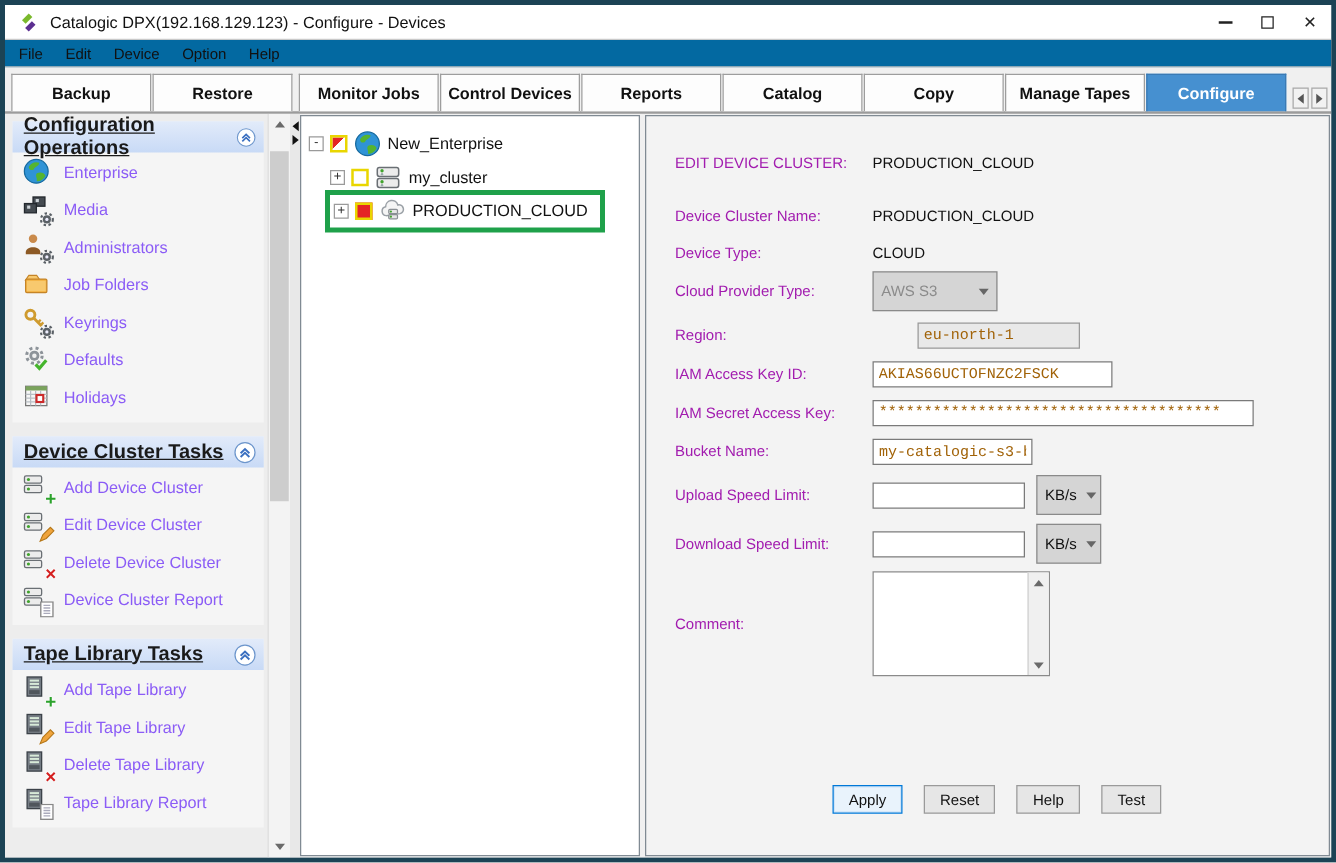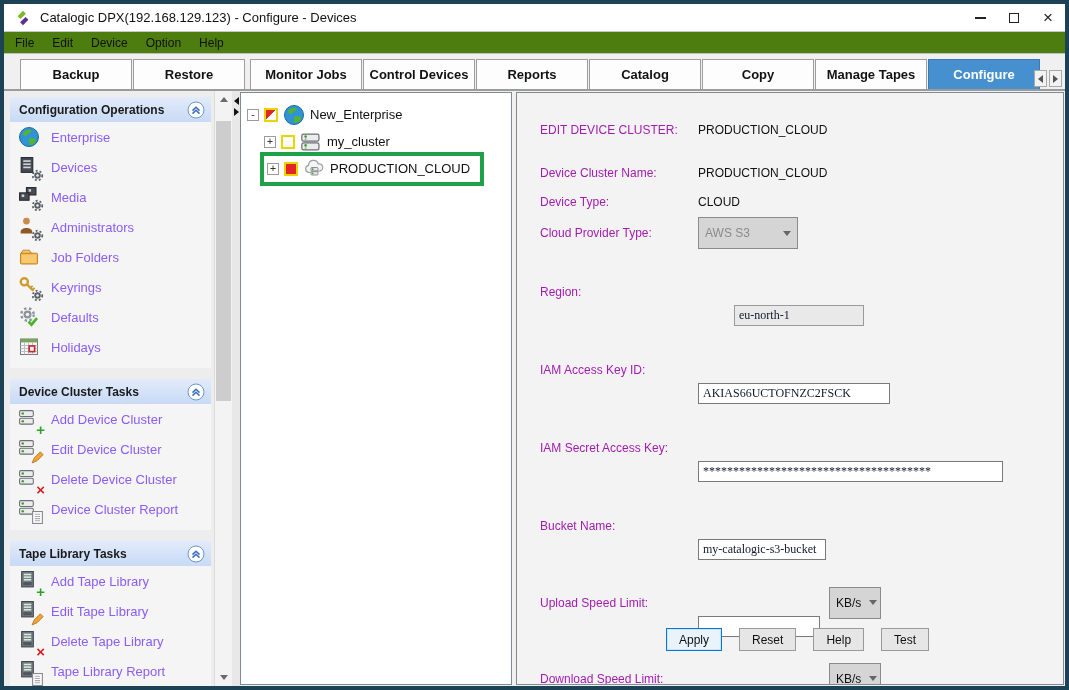--- a/index.html
+++ b/index.html
@@ -10,41 +10,41 @@
   .titlebar { height:28px; background:#ffffff; border-bottom:1px solid #c9c9c9; display:flex; align-items:center; flex:0 0 auto; }
   .logo { width:18px; height:18px; margin:0 8px 0 10px; flex:0 0 auto; }
   .title-text { font-size:13px; color:#111; }
   .win-controls { margin-left:auto; display:flex; height:100%; }
   .win-btn { width:34px; height:100%; display:flex; align-items:center; justify-content:center; cursor:default; }
   .glyph-min { width:11px; height:2px; background:#222; }
   .glyph-max { width:10px; height:10px; border:1.5px solid #222; background:transparent; }
   .glyph-close { font-size:17px; color:#222; line-height:1; }
 
   
-  .menubar { height:22px; background:#4d7c0f; border-bottom:1px solid #bfbfbf; display:flex; align-items:flex-end; padding-left:2px; flex:0 0 auto; }
+  .menubar { height:22px; background:#0369a1; border-bottom:1px solid #bfbfbf; display:flex; align-items:flex-end; padding-left:2px; flex:0 0 auto; }
   .menu-item { font-size:12px; color:#111; padding:0 9px; height:100%; display:flex; align-items:center; }
 
   
-  .tabbar { height:37px; background:#f0f0f0; border-bottom:2px solid #9b9b9b; display:flex; align-items:flex-end; padding:4px 2px 0 16px; position:relative; flex:0 0 auto; }
+  .tabbar { height:37px; background:#f0f0f0; border-bottom:2px solid #9b9b9b; display:flex; align-items:flex-end; padding:4px 2px 0 5px; position:relative; flex:0 0 auto; }
   .tab { width:112px; height:30px; background:#fdfdfd; border:1px solid #9d9d9d; border-bottom:none; display:flex; align-items:center; justify-content:center; font-size:13px; font-weight:bold; color:#111; margin-right:1px; }
   .tab.gap { margin-left:4px; }
   .tab.active { background:#4690d0; border-color:#3a7ab4; color:#ffffff; }
   .tab-scroll { position:absolute; right:3px; bottom:2px; display:flex; gap:2px; }
   .tsbtn { width:13px; height:17px; background:#f2f2f2; border:1px solid #a8a8a8; display:flex; align-items:center; justify-content:center; }
   .tri-left { width:0; height:0; border-top:4px solid transparent; border-bottom:4px solid transparent; border-right:5px solid #555; }
   .tri-right { width:0; height:0; border-top:4px solid transparent; border-bottom:4px solid transparent; border-left:5px solid #555; }
 
   
   .main { flex:1 1 auto; display:flex; background:#f0f0f0; overflow:hidden; }
 
   
   .sidebar { width:228px; flex:0 0 auto; position:relative; background:#ededed; padding:6px 21px 4px 6px; overflow:hidden; }
   .section { background:#f5f5f5; margin-bottom:11px; padding-bottom:6px; }
   .section-header { height:25px; background:linear-gradient(#e2ebfa,#c8daf6); display:flex; align-items:center; padding:0 6px 0 9px; position:relative; }
-  .section-title { font-size:12px; font-weight:600; color:#1a1a1a; }
+  .section-title { font-size:16px; font-weight:600; color:#1a1a1a;text-decoration:underline; }
   .collapse-btn { margin-left:auto; width:18px; height:18px; }
   .side-item { height:30px; display:flex; align-items:center; padding-left:8px; gap:10px; }
   .side-label { font-size:13px; color:#8b5cf6; }
   .icon { position:relative; width:23px; height:23px; flex:0 0 auto; }
   .icon svg.base { position:absolute; left:0; top:0; }
   .sub { position:absolute; right:-3px; bottom:-3px; width:13px; height:13px; }
   .badge { position:absolute; right:-4px; bottom:-6px; font-size:15px; font-weight:bold; line-height:1; text-shadow:0 0 2px #fff,0 0 2px #fff; }
   .badge.plus { color:#2ca22c; }
   .badge.del { color:#d41f1f; }
 
@@ -72,21 +72,21 @@
   .cb.checked { background:#e42525; }
   .ticon { width:22px; height:22px; flex:0 0 auto; }
   .tlabel { font-size:13px; color:#111; white-space:nowrap; }
   .hl-row { display:inline-flex; align-items:center; gap:5px; border:4px solid #1fa14a; padding:2px 10px 2px 3px; margin-left:-4px; }
 
   
   .formpanel { flex:1 1 auto; background:#f3f3f3; border:1px solid #808a93; margin:1px 1px 1px 4px; position:relative; padding:26px 0 0 23px; overflow:hidden; }
   .frow { display:flex; align-items:center; min-height:22px; }
   .flabel { width:135px; flex:0 0 auto; font-size:12px; color:#a21caf; }
   .fvalue { font-size:12px; color:#111; }
-  .tinput { height:21px; border:1px solid #7a7a7a; background:#ffffff; font-size:12px; padding:0 4px; font-family:Liberation Serif, serif; color:#0f172a;margin-top:48px; }
+  .tinput { height:21px; border:1px solid #7a7a7a; background:#ffffff; font-size:12px; padding:0 4px; font-family:Liberation Mono, monospace; color:#a16207; }
   .tinput.ro { background:#e9e9e9; border-color:#9a9a9a; }
   .combo { height:32px; background:#d5d5d5; border:1px solid #8a8a8a; display:flex; align-items:center; padding:0 6px; gap:8px; font-size:12px; }
   .combo.disabled { color:#8b8b8b; }
   .combo .chev { width:0; height:0; border-left:4px solid transparent; border-right:4px solid transparent; border-top:5px solid #666; margin-left:auto; }
   .combo.unit { width:52px; color:#111; }
   .commentbox { width:142px; height:84px; background:#ffffff; border:1px solid #8a8a8a; position:relative; }
   .commentbox .cscroll { position:absolute; top:0; right:0; bottom:0; width:17px; background:#f0f0f0; border-left:1px solid #d0d0d0; }
   .cscroll .arrow { position:absolute; left:0; width:16px; height:16px; display:flex; align-items:center; justify-content:center; }
   .btnrow { position:absolute; left:116px; bottom:33px; display:flex; gap:17px;padding-left:33px; }
   .btn { min-width:44px; height:23px; padding:0 12px; background:#e6e6e6; border:1px solid #9a9a9a; font-size:12px; color:#111; display:flex; align-items:center; justify-content:center; font-family:"Liberation Sans",sans-serif; }
@@ -163,36 +163,20 @@
                 <circle cx="11" cy="11" r="9.5" fill="#2f93d6" stroke="#176a9e"></circle>
                 <path d="M5 7.5C6.5 4.5 10 3 13.5 4.2 13 7.5 10 6.8 9 9.5 7 10.6 5.2 9.8 5 7.5z" fill="#55b42f"></path>
                 <path d="M11.5 12.5c3-1.2 5.8-.3 6.8 1.8-1.2 3-4 4.8-7 4.7 1-2.8-1.6-4 .2-6.5z" fill="#55b42f"></path>
               </svg>
           </span>
           <span class="side-label">Enterprise</span>
         </div>
         <div class="side-item">
           <span class="icon">
             <svg class="base" width="19" height="19" viewBox="0 0 18 18">
-                <rect x="3" y="1.5" width="11" height="14" fill="#454b51" stroke="#23282d"></rect>
-                <rect x="5" y="4" width="7" height="1.6" fill="#cdd3d8"></rect>
-                <rect x="5" y="7" width="7" height="1.6" fill="#cdd3d8"></rect>
-                <rect x="5" y="10" width="7" height="1.6" fill="#cdd3d8"></rect>
-              </svg>
-            <svg class="sub" viewBox="0 0 12 12">
-                <circle cx="6" cy="6" r="3" fill="#5a6066"></circle>
-                <circle cx="6" cy="6" r="4.4" fill="none" stroke="#5a6066" stroke-width="1.6" stroke-dasharray="1.8 1.9"></circle>
-                <circle cx="6" cy="6" r="1.2" fill="#eef"></circle>
-              </svg>
-          </span>
-          <span class="side-label">Devices</span>
-        </div>
-        <div class="side-item">
-          <span class="icon">
-            <svg class="base" width="19" height="19" viewBox="0 0 18 18">
                 <rect x="8" y="1.5" width="9" height="7" fill="#454b51" stroke="#23282d"></rect>
                 <rect x="10" y="3" width="2.4" height="2.4" fill="#cdd3d8"></rect>
                 <rect x="1.5" y="6.5" width="9" height="7" fill="#454b51" stroke="#23282d"></rect>
                 <rect x="3.5" y="8" width="2.4" height="2.4" fill="#cdd3d8"></rect>
               </svg>
             <svg class="sub" viewBox="0 0 12 12">
                 <circle cx="6" cy="6" r="3" fill="#5a6066"></circle>
                 <circle cx="6" cy="6" r="4.4" fill="none" stroke="#5a6066" stroke-width="1.6" stroke-dasharray="1.8 1.9"></circle>
                 <circle cx="6" cy="6" r="1.2" fill="#eef"></circle>
               </svg>

